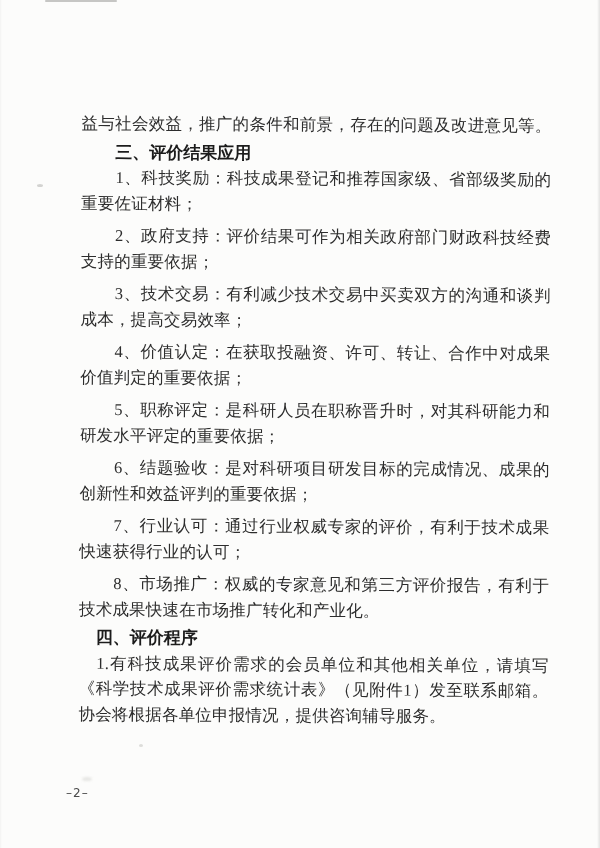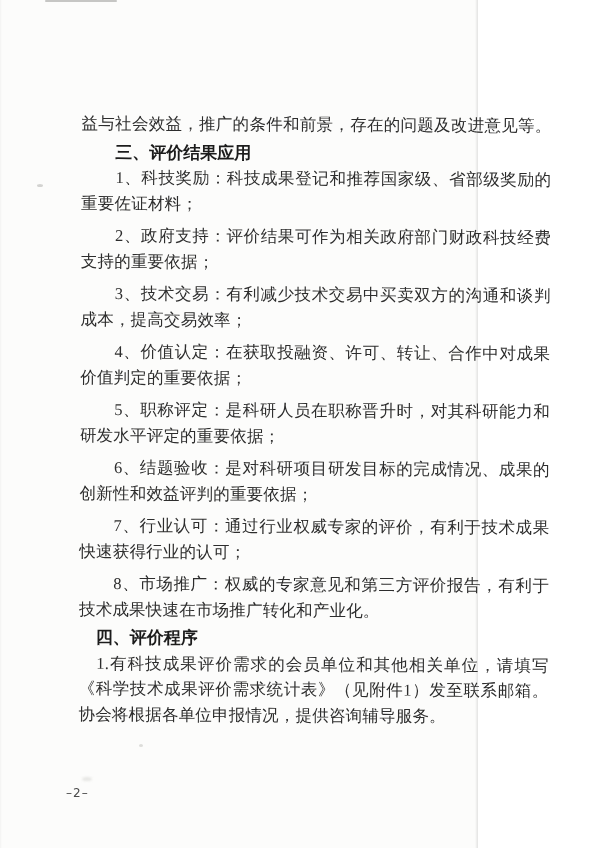--- a/index.html
+++ b/index.html
@@ -3,21 +3,21 @@
 <meta charset="utf-8">
 <style>
   html, body {
     margin: 0; padding: 0;
     width: 600px; height: 848px;
     background: #ffffff;
     overflow: hidden;
   }
   .page {
     position: relative;
-    width: 478px; height: 848px;
+    width: 600px; height: 848px;
     background: var(--paper-color, #fcfcfb);
     font-family: "Liberation Serif", "DejaVu Serif", serif;
     color: var(--text-color, #2d2d2d);
   }
   
   .edge-right {
     position: absolute; top: 0; right: 0; width: 3px; height: 848px;
     background: linear-gradient(to right, rgba(0,0,0,0), rgba(0,0,0,0.10));
   }
   .edge-left {

